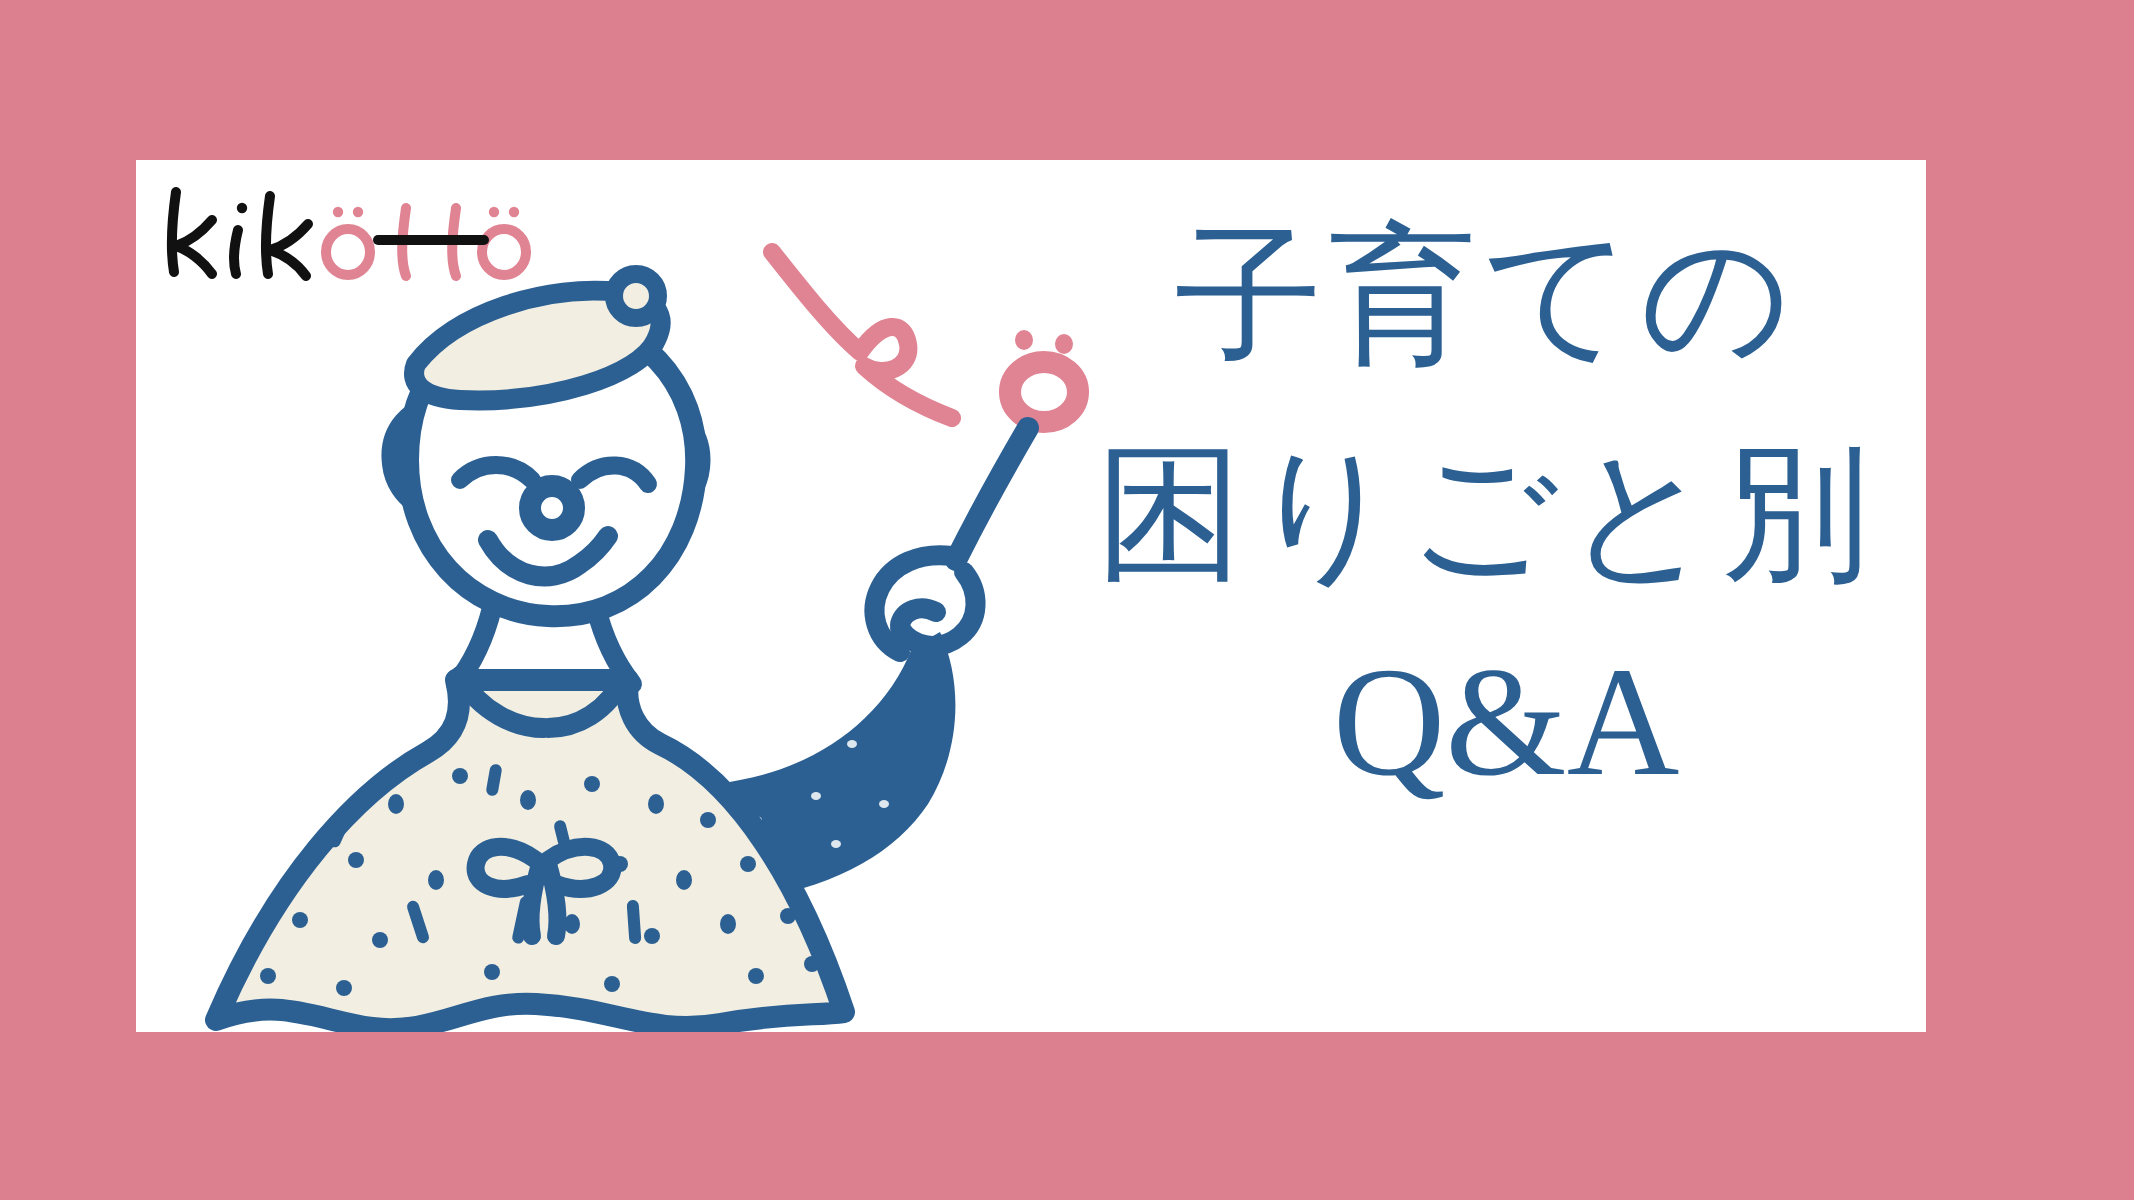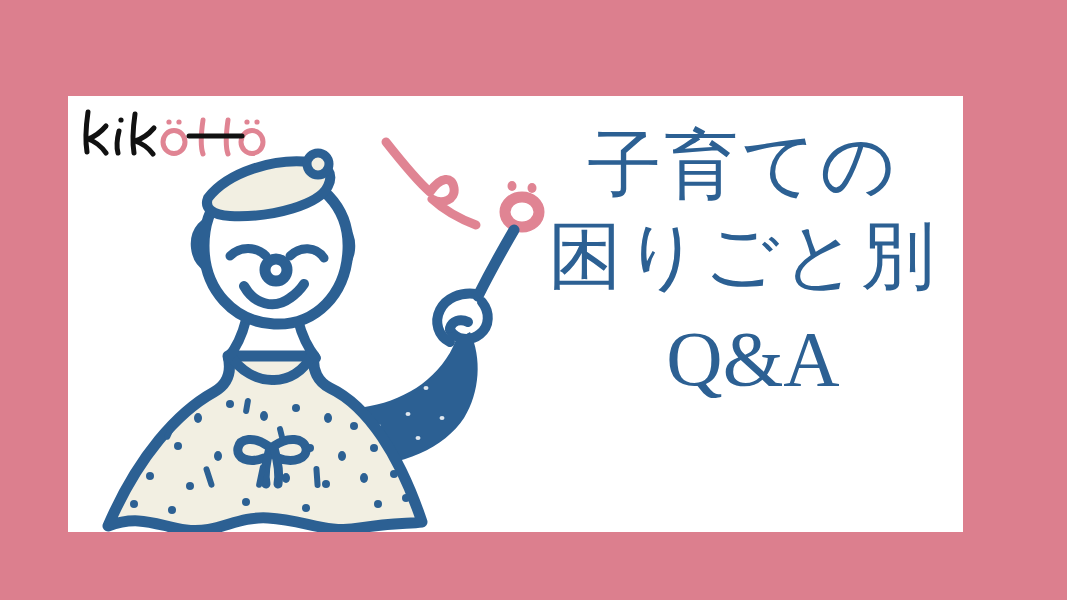--- a/index.html
+++ b/index.html
@@ -13,21 +13,21 @@
   #banner {
     position: relative;
     width: 1067px;
     height: 600px;
     overflow: hidden;
     background: #dc7f8e;
   }
   #card {
     position: absolute;
     left: 68px;
-    top: 96px;
+    top: 80px;
     width: 895px;
     height: 436px;
     background: #ffffff;
   }
   #logo {
     position: absolute;
     left: 8px;
     top: 8px;
     width: 250px;
     height: 62px;
@@ -57,21 +57,21 @@
     text-align: center;
     white-space: nowrap;
     line-height: 1.02;
   }
   .line-jp {
     font-size: 74px;
     letter-spacing: 3px;
     font-weight: 400;
   }
   #line1 { margin-top: 8px; }
-  #line2 { margin-top: 16px; }
+  #line2 { margin-top: 34px; }
   #line3 {
     font-size: 78px;
     margin-top: 24px;
     letter-spacing: 0px;
     margin-left: 20px;
   }
 </style>
 </head>
 <body>
 

